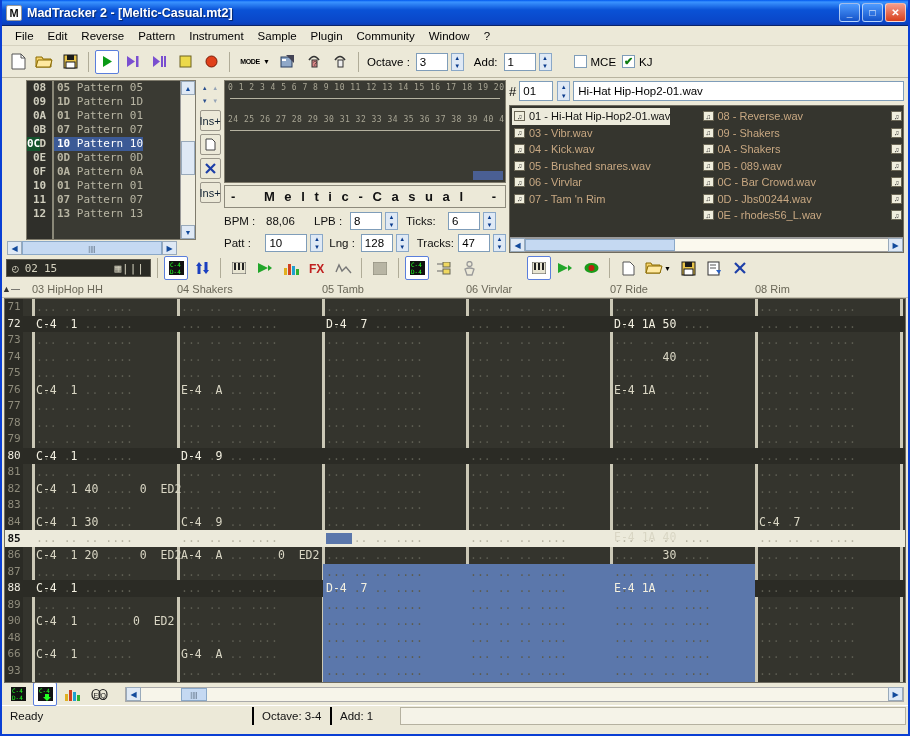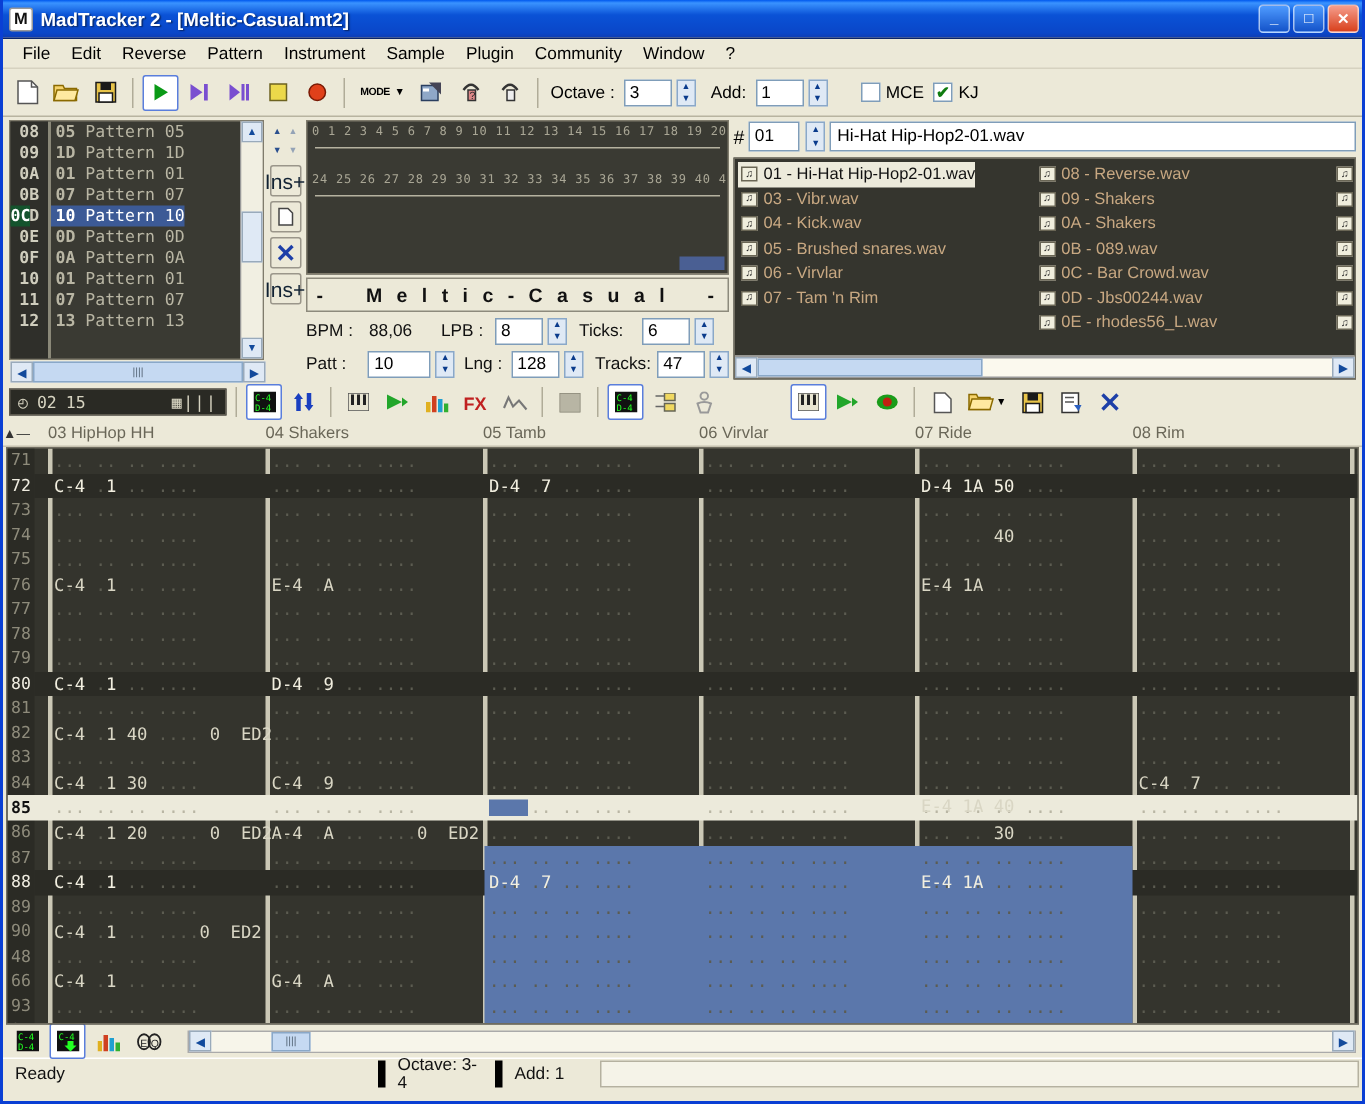--- a/index.html
+++ b/index.html
@@ -46,21 +46,21 @@
               font-size:11.5px; padding:1px 3px; color:#000; }
   .spin { width:13px; height:18px; display:flex; flex-direction:column;
           border:1px solid #8aa8c8; margin-left:1px; background:#dfe9f5; }
   .spin div { flex:1; display:flex; align-items:center; justify-content:center;
               font-size:6px; color:#0a3b8c; line-height:1; }
   .cbox { width:13px; height:13px; border:1px solid #7f9db9; background:#fff;
           display:flex; align-items:center; justify-content:center;
           font-size:11px; color:#107c10; font-weight:bold; }
 
   
-  .mid { display:flex; height:175px; padding:2px 4px 0 4px; gap:3px; }
+  .mid { display:flex; height:175px; padding:2px 4px 0 4px; gap:3px;margin-left:20px; }
 
   .ordpane { display:flex; border:1px solid #7f7b6c; background:#3a3a33; width:170px; height:160px;}
   .ordcol { width:27px; background:#2f2f2a; border-right:2px solid #8a8878; }
   .ordlist { flex:1; position:relative; }
   .ordrow { height:14px; line-height:14px; font-family:"DejaVu Sans Mono", monospace;
             font-size:11px; color:#b9b6a4; padding-left:3px; white-space:nowrap; }
   .ordrow.sel { background:#3c5a96; color:#fff; }
   .ordidx { height:14px; line-height:14px; font-family:"DejaVu Sans Mono", monospace;
             font-size:11px; color:#cfcdbd; text-align:center; font-weight:bold; }
   .ordidx.sel { background:#14532d; color:#fff; }
@@ -68,21 +68,21 @@
   .sbtn { height:14px; background:#dfe9f5; border:1px solid #9ab; display:flex;
           align-items:center; justify-content:center; font-size:7px; color:#124a9c; }
   .sthumb { background:#dfe9f5; border:1px solid #9ab; }
   .hscroll { height:15px; background:#f1efe2; display:flex; align-items:center;
              border-top:1px solid #999; }
   .hbtn { width:15px; height:14px; background:#dfe9f5; border:1px solid #9ab;
           display:flex; align-items:center; justify-content:center; font-size:8px; color:#124a9c; }
 
   .arrowcol { width:22px; display:flex; flex-direction:column; align-items:center; gap:3px; padding-top:1px;}
   .minibtn { width:21px; height:21px; border:1px solid #9a968a; background:#ece9d8;
-             display:flex; align-items:center; justify-content:center; font-size:14px;
+             display:flex; align-items:center; justify-content:center; font-size:11px;
              color:#123; border-radius:2px; }
   .dblspin { width:21px; height:26px; display:flex; }
   .dblspin .s { flex:1; display:flex; flex-direction:column; }
   .dblspin .s div { flex:1; display:flex; align-items:center; justify-content:center;
                     font-size:6px; color:#2a4f8f; }
 
   .songpane { width:282px; }
   .ruler { height:103px; background:#3a3a33; border:1px solid #7f7b6c; overflow:hidden;
            font-family:"DejaVu Sans Mono", monospace; color:#a9a695; font-size:8px;
            padding:2px 3px; position:relative; }
@@ -138,21 +138,21 @@
   .dots { position:absolute; font-family:"DejaVu Sans Mono", monospace; font-size:11.5px;
           color:#5c5c51; white-space:pre; }
 
   
   .botbar { height:22px; display:flex; align-items:center; padding:0 4px; gap:3px; }
   .botscroll { flex:1; height:15px; background:#f1efe2; border:1px solid #aaa;
                display:flex; align-items:center; }
   .statusbar { height:20px; background:#ece9d8; border-top:1px solid #fff;
                display:flex; align-items:center; font-size:11.5px; color:#111; }
   .stcell { padding:0 8px; height:18px; display:flex; align-items:center;
-            border-left:5px solid #000000; }
+            border-left:2px solid #000000; }
   .stcell:first-child { border-left:none; }
   .stgrip { flex:1; height:18px; border:1px solid #b5b1a0; background:#f5f3e8; margin-right:2px;}
   svg { display:block; }
 </style>
 </head>
 <body>
 
 <div class="app">
 
   <div class="titlebar">

